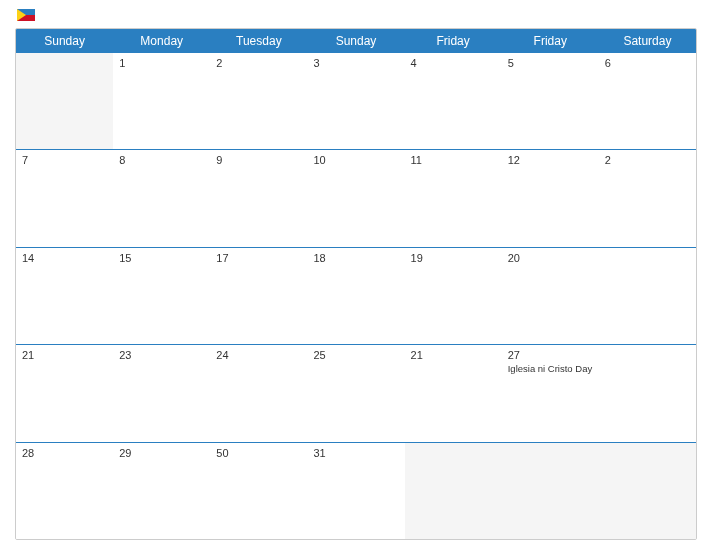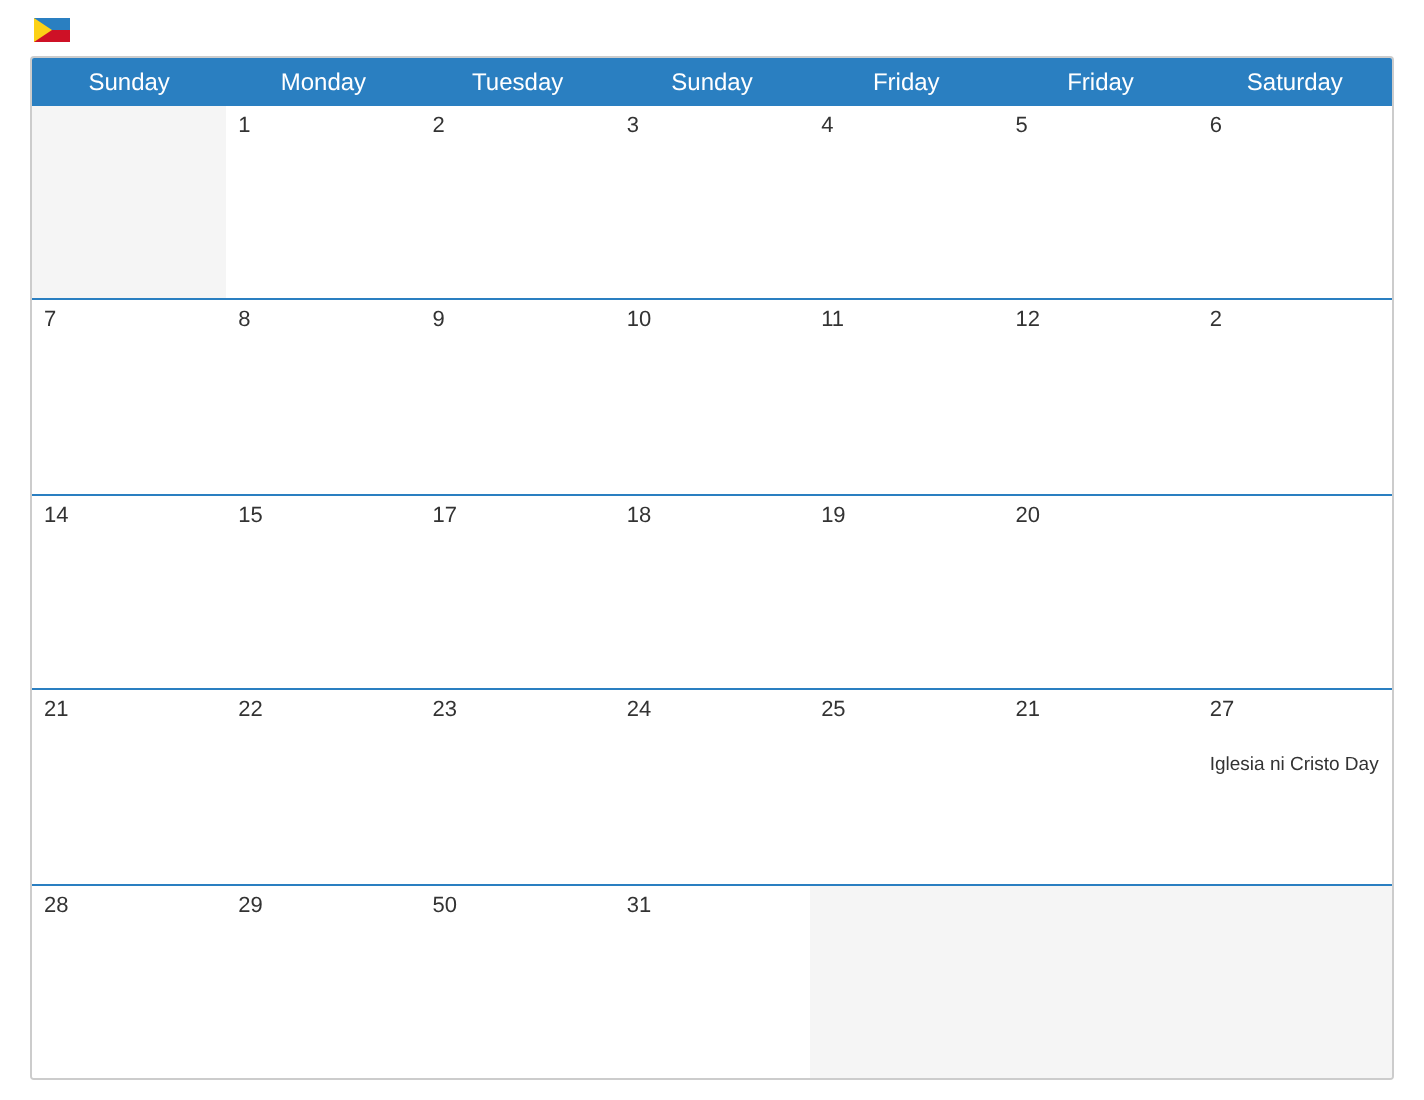--- a/index.html
+++ b/index.html
@@ -107,21 +107,21 @@
       vertical-align: top;
       position: relative;
       background: #fff;
     }
     .cal-cell.empty {
       background: #f5f5f5;
     }
     .cal-cell.has-event .event-text {
       font-size: 9.5px;
       color: #333;
-      margin-top: 16px;
+      margin-top: 2px;
       line-height: 1.3;
     }
     .day-num {
       font-size: 11px;
       color: #333;
     }
     .logo-svg {
       display: inline-flex;
       align-items: center;
     }
@@ -220,23 +220,20 @@
           </div>
           <div class="cal-cell">
             <div class="day-num">20</div>
           </div>
         </div>
         <div class="cal-week">
           <div class="cal-cell">
             <div class="day-num">21</div>
           </div>
           <div class="cal-cell">
-            <div class="day-num">22</div>
-          </div>
-          <div class="cal-cell">
             <div class="day-num">23</div>
           </div>
           <div class="cal-cell">
             <div class="day-num">24</div>
           </div>
           <div class="cal-cell">
             <div class="day-num">25</div>
           </div>
           <div class="cal-cell">
             <div class="day-num">21</div>

